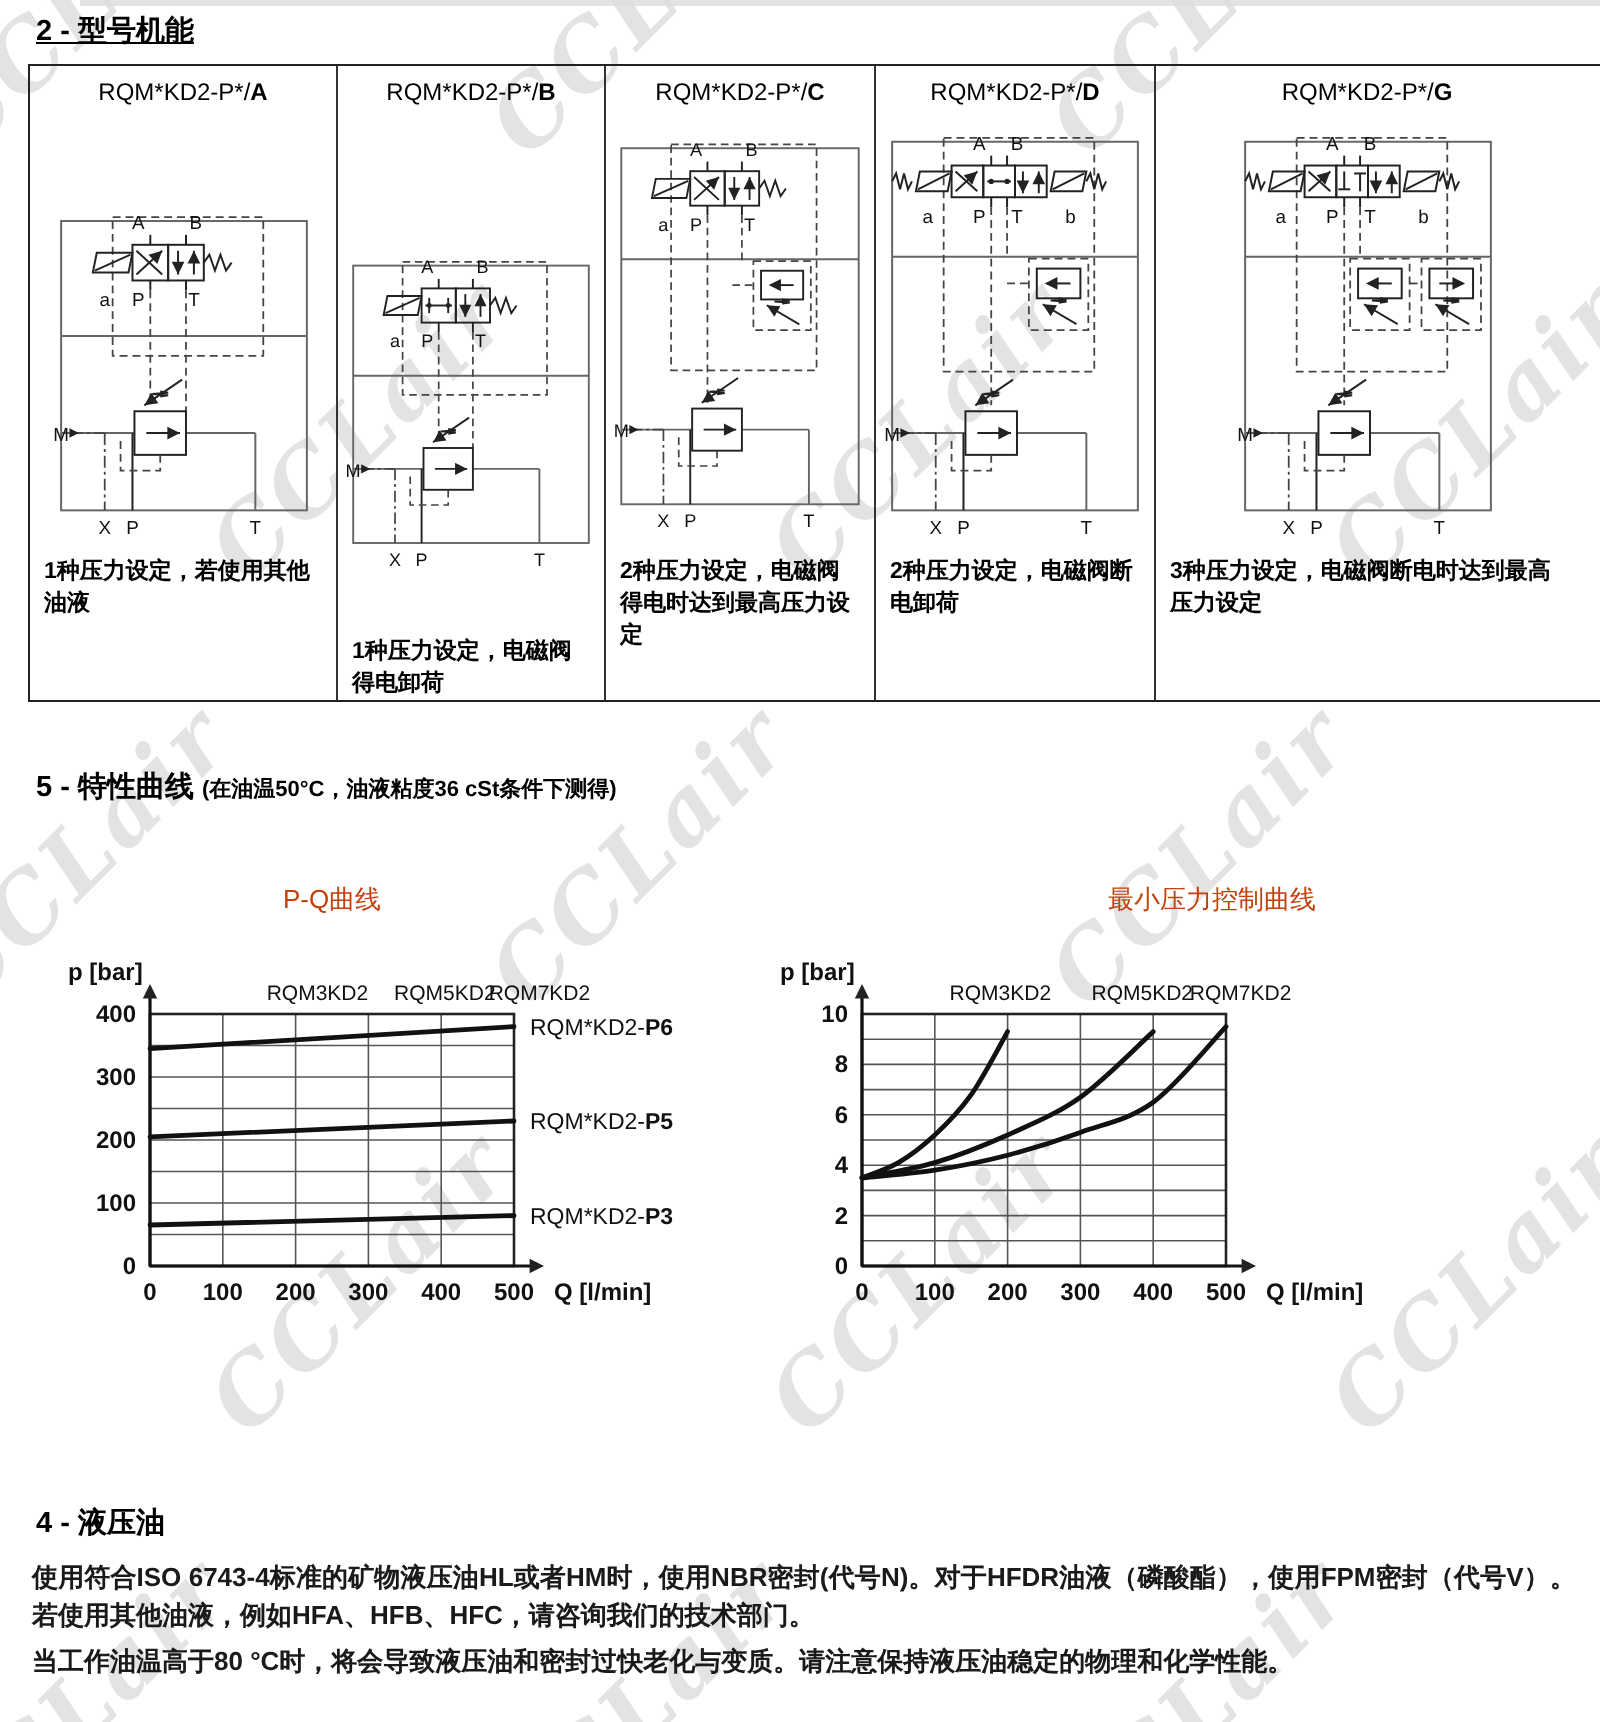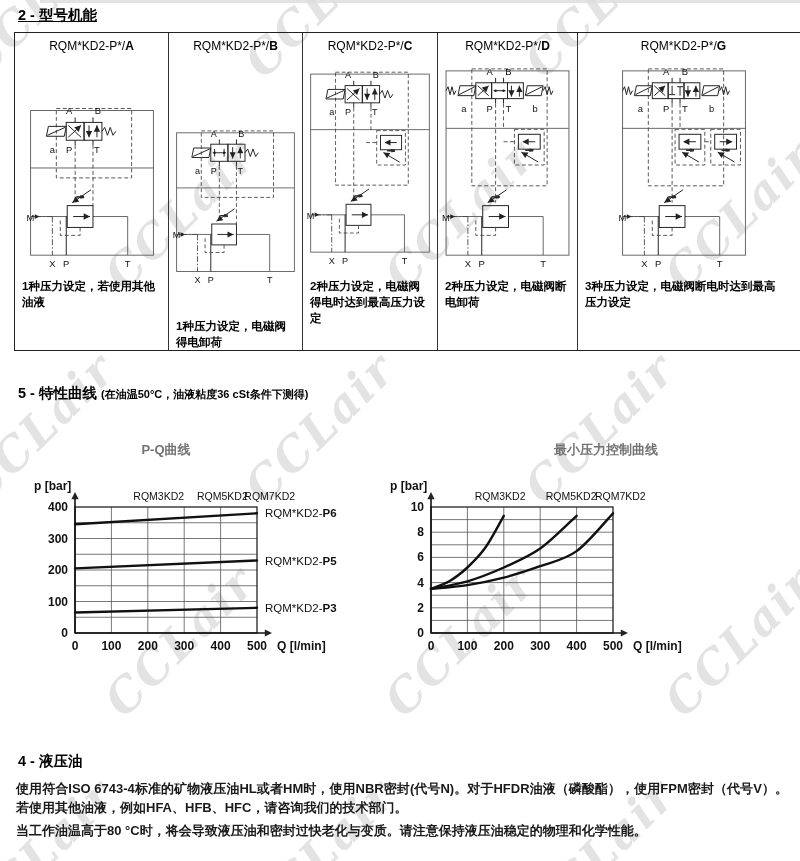--- a/index.html
+++ b/index.html
@@ -17,21 +17,21 @@
   
   .vtable{position:absolute;left:14px;top:32px;width:788px;height:319px;
           border:1.4px solid #222;box-sizing:border-box;display:flex;}
   .vcell{box-sizing:border-box;border-right:1px solid #333;display:flex;flex-direction:column;}
   .vcell:last-child{border-right:none;}
   .vhead{height:24px;line-height:26px;text-align:center;font-size:12px;color:#000;white-space:nowrap;}
   .vhead b{font-weight:700;}
   .vdiag{height:218px;display:flex;justify-content:center;}
   .vcap{padding:3px 7px 0 7px;font-size:11.5px;font-weight:700;line-height:16px;color:#000;}
   
-  .chart-title{position:absolute;width:272px;text-align:center;font-size:13px;font-weight:700;color:#737373;}
+  .chart-title{position:absolute;width:272px;text-align:center;font-size:13px;font-weight:400;color:#c2410c;}
   .chart{position:absolute;width:330px;height:210px;}
   
   .s{stroke:#222;stroke-width:1;fill:none;}
   .g{stroke:#666;stroke-width:1;fill:none;}
   .d{stroke:#444;stroke-width:.9;fill:none;stroke-dasharray:4 2.5;}
   .dd{stroke:#444;stroke-width:.9;fill:none;stroke-dasharray:6 2 1.5 2;}
   .f{fill:#222;stroke:none;}
   .pl{font:400 9.5px "Liberation Sans",sans-serif;fill:#111;}
   .cg{stroke:#555;stroke-width:.8;fill:none;}
   .cb{stroke:#222;stroke-width:1.3;fill:none;}

